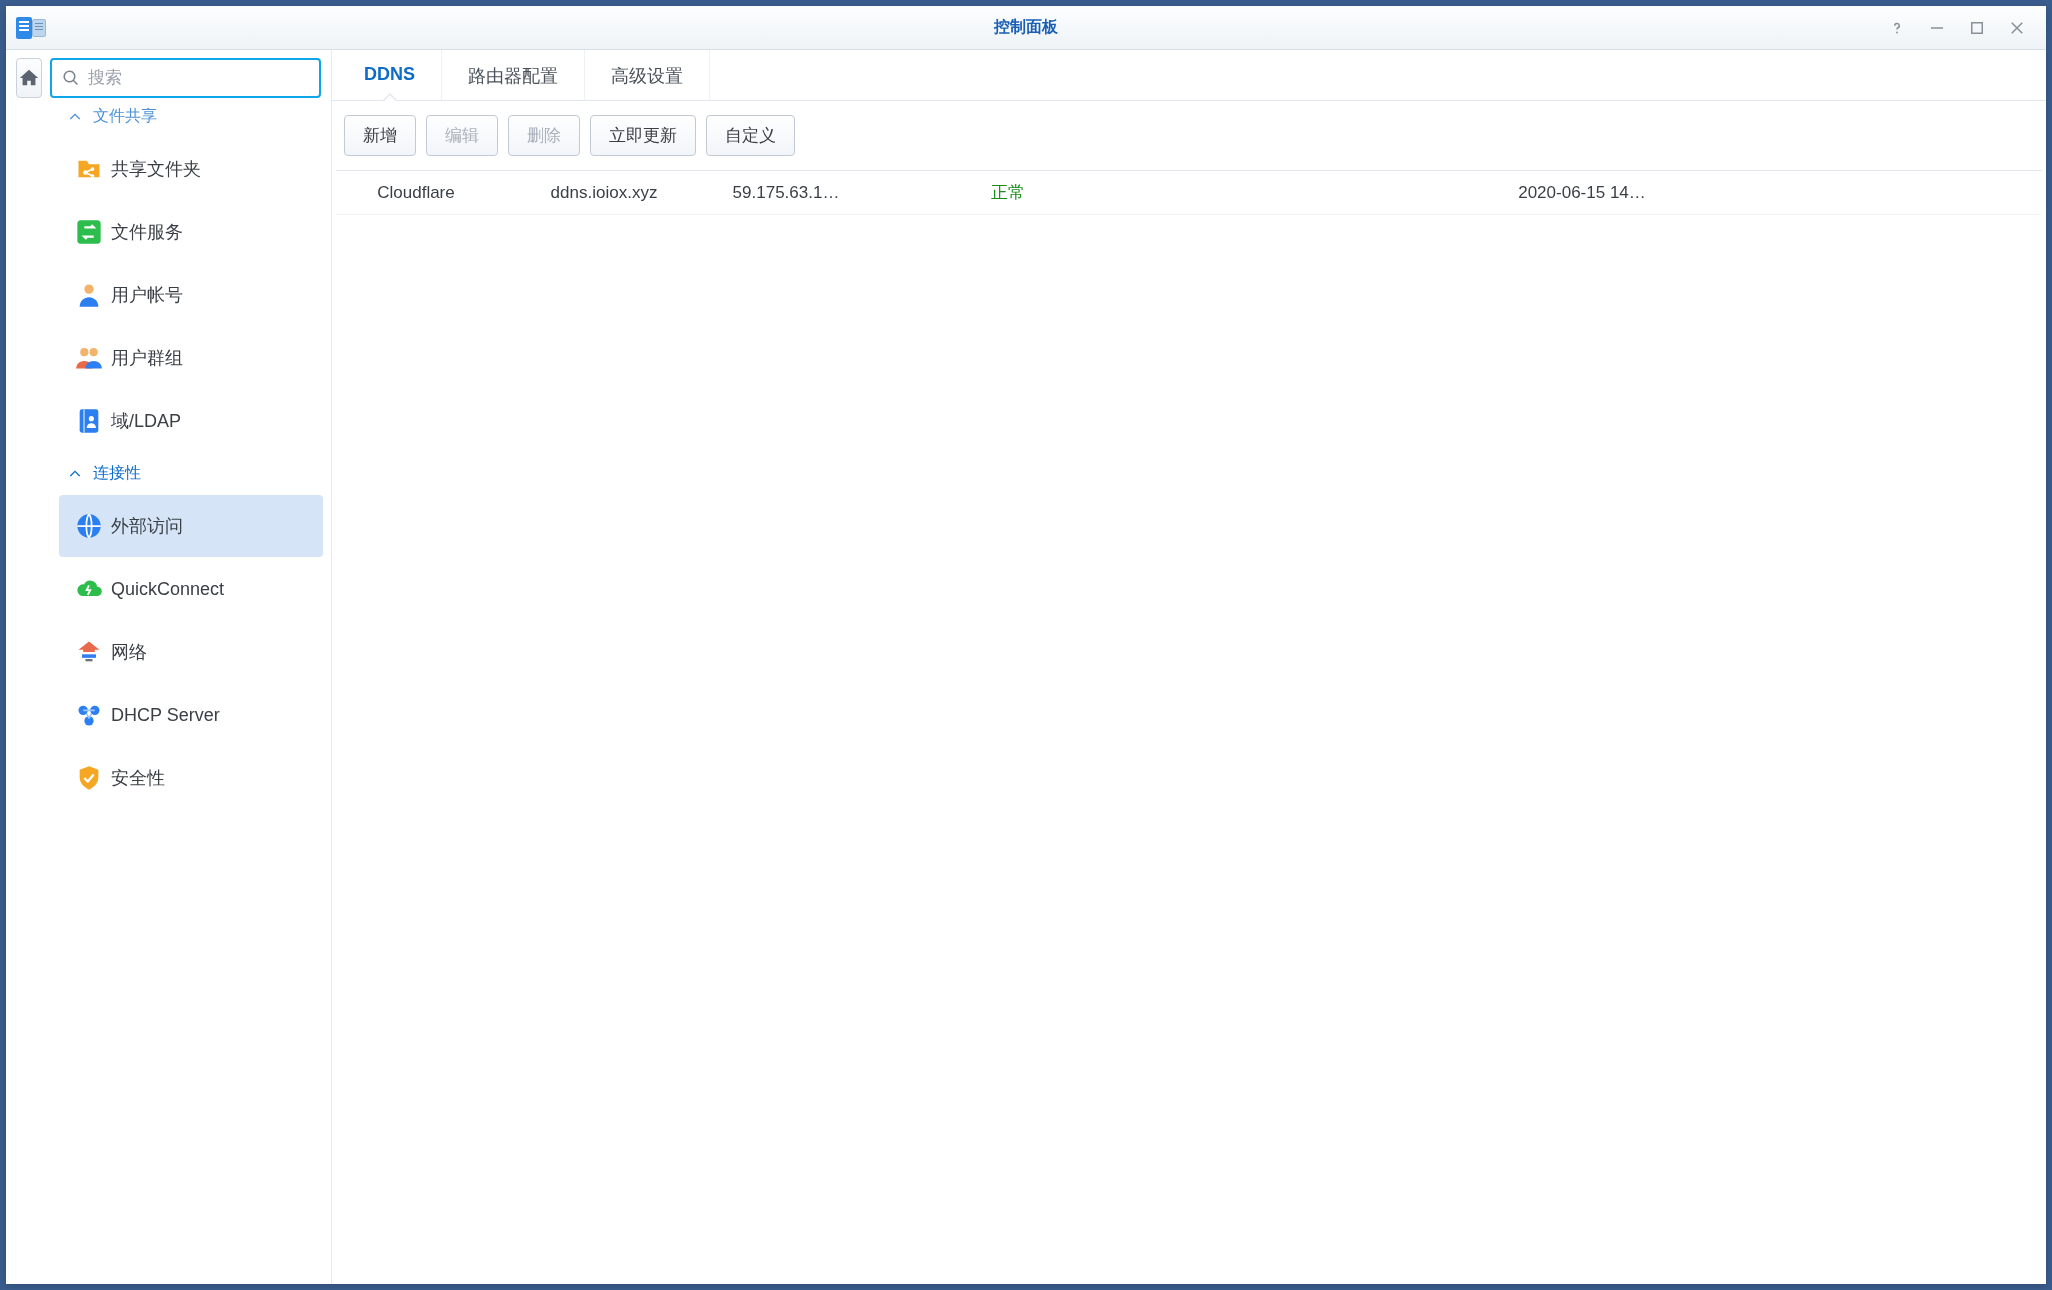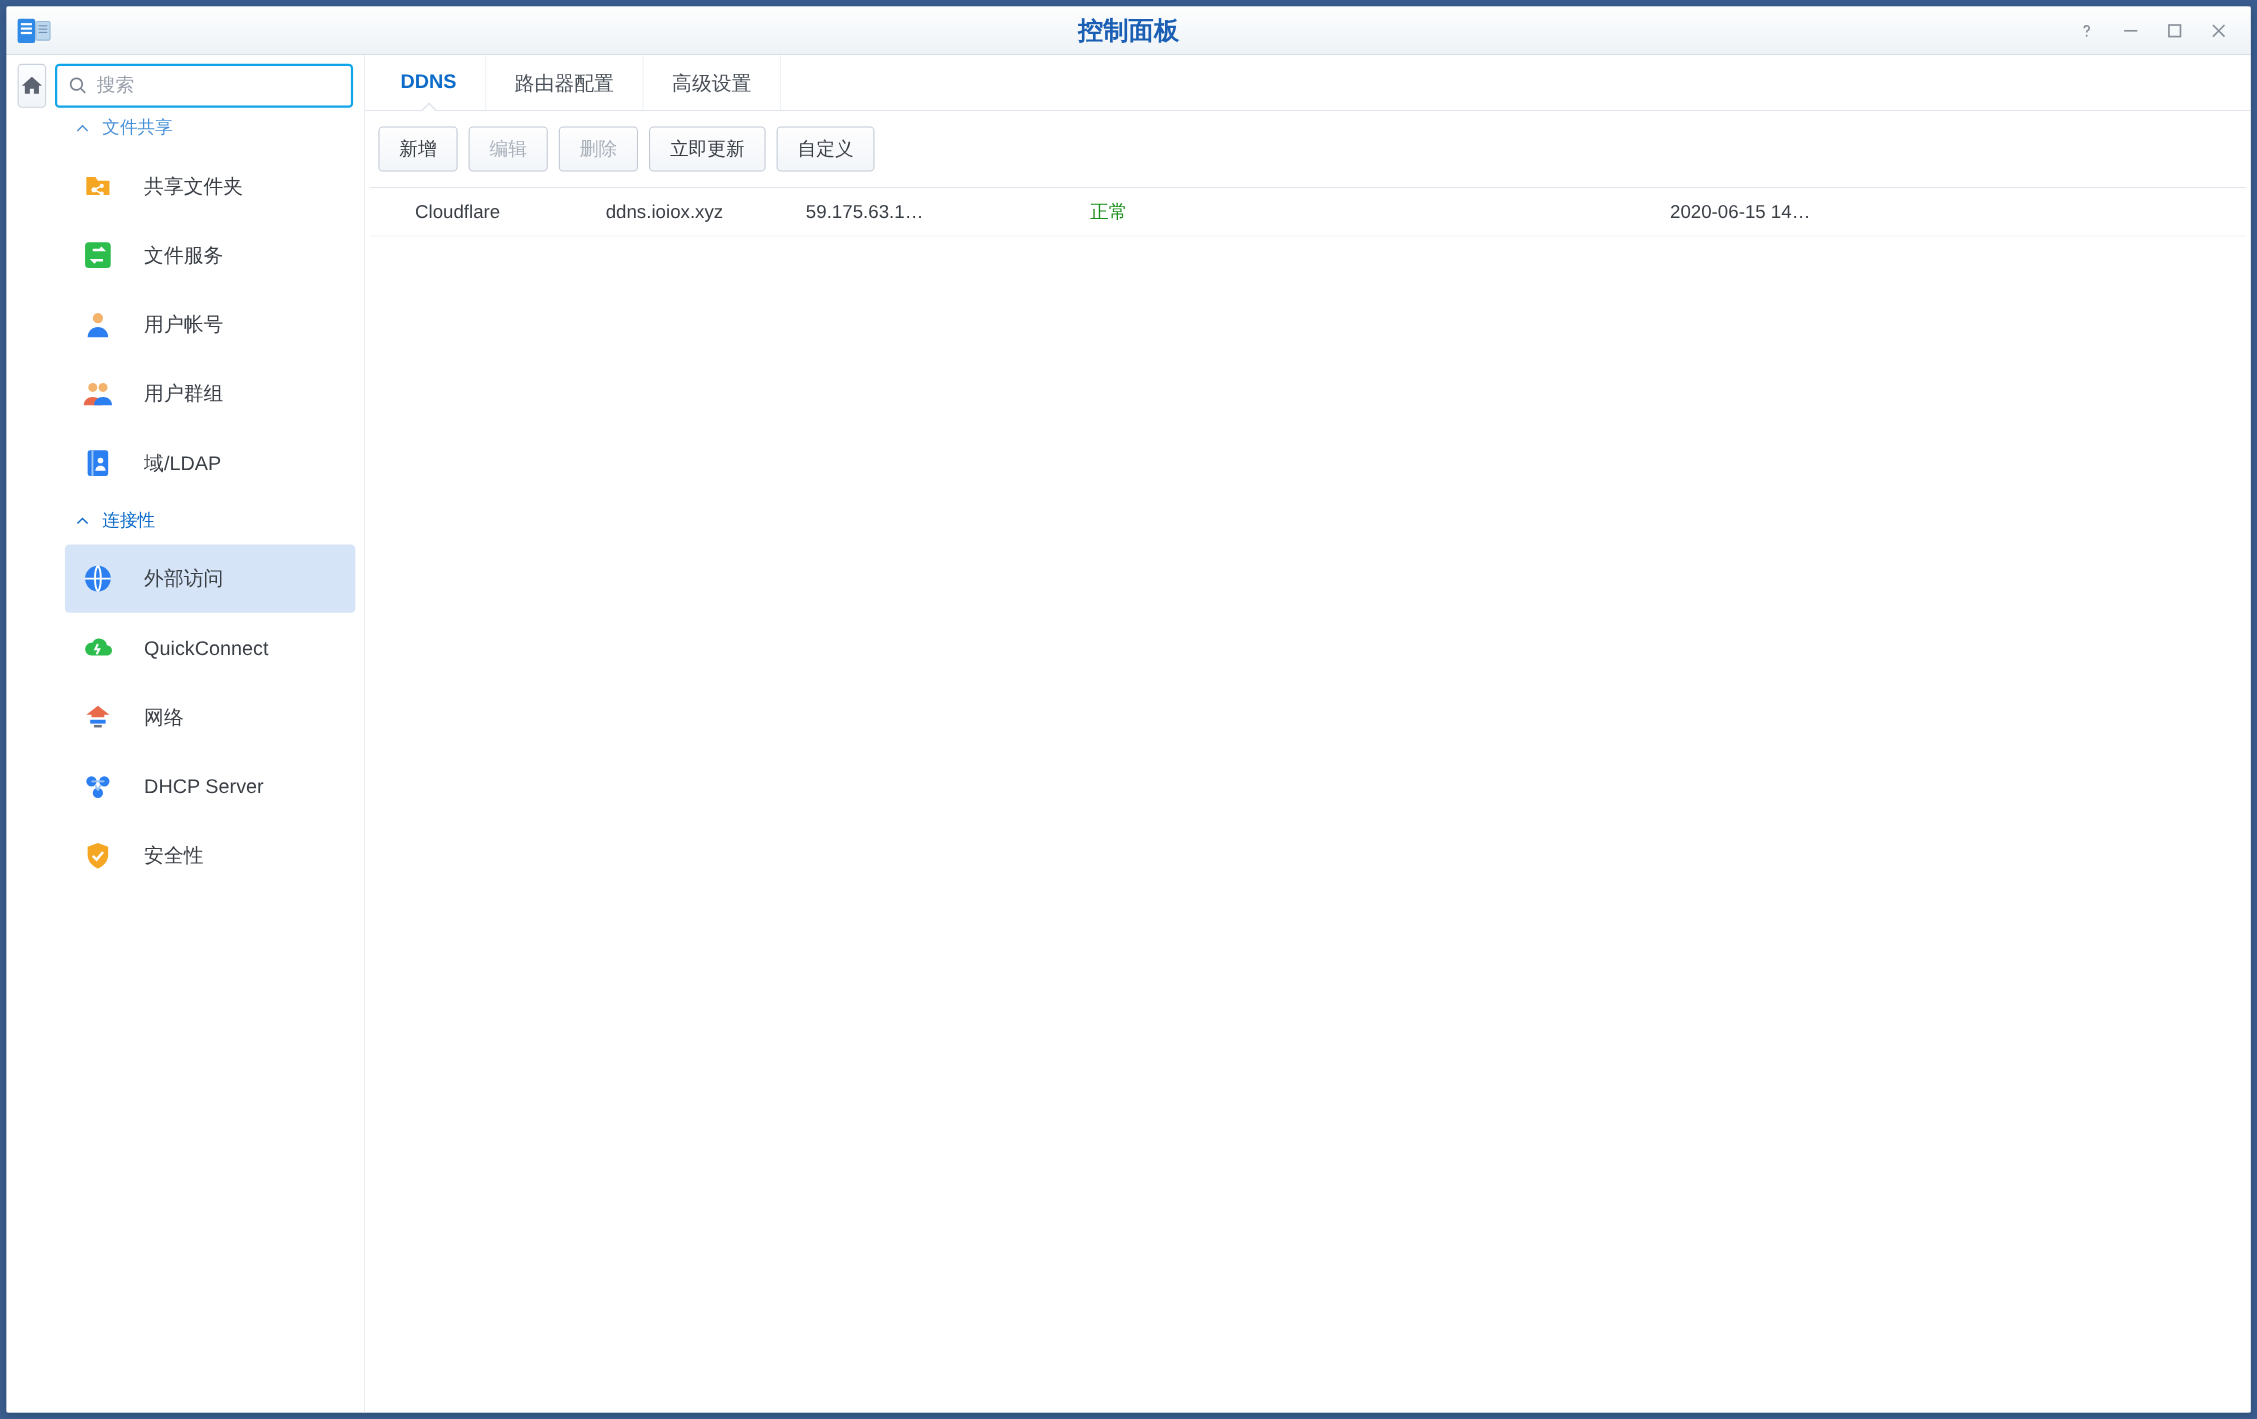--- a/index.html
+++ b/index.html
@@ -4,38 +4,38 @@
 <style>
 * { box-sizing: border-box; margin: 0; padding: 0; }
 html, body { width: 100%; height: 100%; font-family: "Helvetica Neue", Arial, "PingFang SC", "Microsoft YaHei", sans-serif; background: #3a5d8f; overflow: hidden; }
 .window { position: absolute; top: 6px; left: 6px; right: 6px; bottom: 6px; background: #fff; border-radius: 2px; display: flex; flex-direction: column; box-shadow: 0 2px 8px rgba(0,0,0,.2); }
 .titlebar { height: 44px; background: linear-gradient(#fdfefe, #eef3f7); border-bottom: 1px solid #d6dee6; display: flex; align-items: center; position: relative; }
 .titlebar-icon { width: 30px; height: 26px; margin-left: 10px; position: relative; }
 .tb-icon-left { position:absolute; left:0; top:2px; width:16px; height:22px; background:#2f8ae7; border-radius:2px; }
 .tb-icon-left::before { content:""; position:absolute; left:3px; top:4px; width:10px; height:2px; background:#fff; box-shadow: 0 4px 0 #fff, 0 8px 0 #fff; }
 .tb-icon-right { position:absolute; right:0; top:4px; width:14px; height:18px; background:#bcd6ee; border-radius:2px; border:1px solid #9ab9d8; }
 .tb-icon-right::before { content:""; position:absolute; left:2px; top:3px; width:8px; height:1.5px; background:#6f92b5; box-shadow: 0 3px 0 #6f92b5, 0 6px 0 #6f92b5; }
-.titlebar-title { position:absolute; left:0; right:0; text-align:center; font-size:23px; font-weight:600; color:#1a5fb4; pointer-events:none; }
+.titlebar-title { position:absolute; left:0; right:0; text-align:center; font-size:16px; font-weight:600; color:#1a5fb4; pointer-events:none; }
 .titlebar-controls { margin-left:auto; display:flex; align-items:center; gap:18px; padding-right:18px; }
 .tbc { width:22px; height:22px; display:flex; align-items:center; justify-content:center; color:#88909a; cursor:pointer; }
 .tbc svg { width:18px; height:18px; }
 .body { flex:1; display:flex; min-height:0; }
 .sidebar { width:326px; border-right:1px solid #e6e9ee; display:flex; flex-direction:column; background:#fff; }
 .sidebar-top { display:flex; gap:8px; padding:8px 10px; }
 .home-btn { width:52px; height:40px; border:1px solid #c9d1db; border-radius:4px; background:linear-gradient(#fcfdfe,#f0f4f8); display:flex; align-items:center; justify-content:center; cursor:pointer; }
 .home-btn svg { width:22px; height:22px; fill:#5b6470; }
 .search-wrap { flex:1; height:40px; border:2px solid #0ea5e9; border-radius:4px; display:flex; align-items:center; padding:0 10px; gap:8px; background:#fff; }
 .search-wrap svg { width:18px; height:18px; fill:#7a828d; flex-shrink:0; }
 .search-wrap input { flex:1; border:none; outline:none; font-size:17px; color:#555; background:transparent; }
 .search-wrap input::placeholder { color:#9ba2ad; }
 .sidebar-scroll { flex:1; overflow-y:auto; overflow-x:hidden; padding-top:2px;padding-left:45px; }
 .section-header { display:flex; align-items:center; gap:10px; padding:10px 16px; color:#0d6cc9; font-size:16px; cursor:pointer; }
 .section-header.cut { margin-top:-12px; opacity:.75; }
 .section-header svg { width:16px; height:16px; stroke:#0d6cc9; fill:none; stroke-width:2; }
-.nav-item { display:flex; align-items:center; gap:28px; height:62px; padding:0 16px; cursor:pointer; font-size:18px; color:#3a3f46; border-radius:4px; margin:1px 8px; }
+.nav-item { display:flex; align-items:center; gap:8px; height:62px; padding:0 16px; cursor:pointer; font-size:18px; color:#3a3f46; border-radius:4px; margin:1px 8px; }
 .nav-item.active { background:#d5e4f7; }
 .nav-icon { width:28px; height:28px; display:flex; align-items:center; justify-content:center; flex-shrink:0; }
 .main { flex:1; display:flex; flex-direction:column; background:#fff; min-width:0; }
 .tabs { display:flex; border-bottom:1px solid #e3e7ed; padding-left:6px; }
 .tab { padding:14px 26px 12px; font-size:18px; color:#4a5059; cursor:pointer; position:relative; border-right:1px solid #eef1f5;text-align:center; }
 .tab.active { color:#0d6cc9; font-weight:700; }
 .tab.active::after { content:""; position:absolute; left:50%; bottom:-1px; transform:translateX(-50%); width:0; height:0; border-left:8px solid transparent; border-right:8px solid transparent; border-bottom:8px solid #e3e7ed; }
 .tab.active::before { content:""; position:absolute; left:50%; bottom:-2px; transform:translateX(-50%); width:0; height:0; border-left:7px solid transparent; border-right:7px solid transparent; border-bottom:7px solid #fff; z-index:1; }
 .toolbar { display:flex; gap:10px; padding:14px 12px; }
 .btn { padding:8px 18px; font-size:17px; border:1px solid #c2cad5; border-radius:4px; background:linear-gradient(#fefefe,#f2f5f9); color:#3a3f46; cursor:pointer; }

